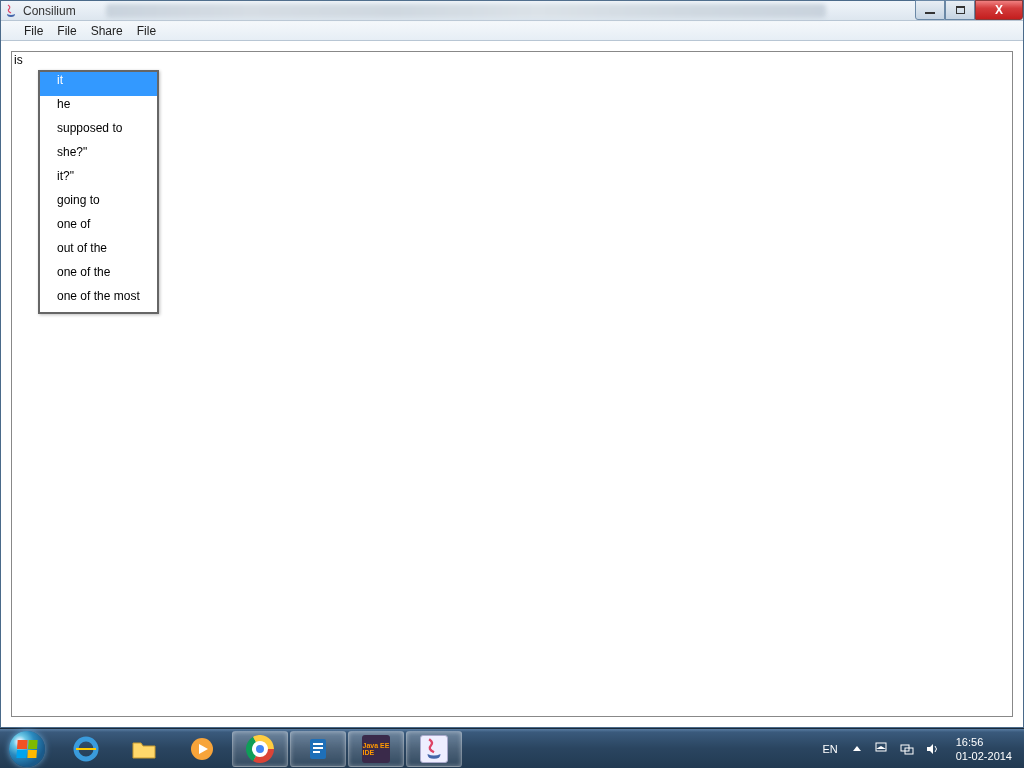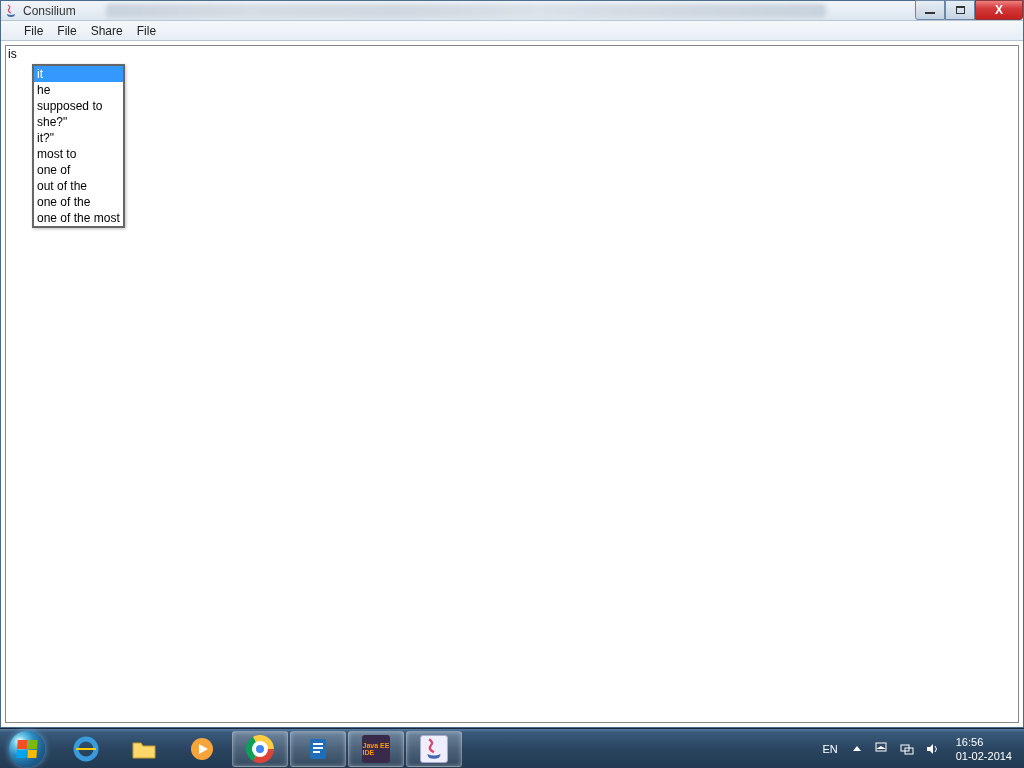--- a/index.html
+++ b/index.html
@@ -80,40 +80,40 @@
 .menu-item {
   padding: 2px 7px;
   color: #222;
   cursor: default;
 }
 .editor {
   flex: 1;
   background: #fff;
   position: relative;
   border: 1px solid #888;
-  margin: 4px;
+  margin: 10px;
 }
 .editor-text {
   position: absolute;
   top: 1px; left: 2px;
   color: #000;
   font-size: 12px;
   font-family: Tahoma, sans-serif;
 }
 .suggest-box {
   position: absolute;
   top: 18px;
   left: 26px;
   border: 2px solid #666;
   background: #fff;
   box-shadow: 1px 1px 3px rgba(0,0,0,0.25);
 }
 .suggest-item {
-  padding: 0 3px;
-  height: 16px;
+  padding: 0 17px;
+  height: 24px;
   line-height: 16px;
   font-size: 12px;
   color: #000;
   white-space: nowrap;
   cursor: default;
 }
 .suggest-item.selected {
   background: #3399ff;
   color: #fff;
 }
@@ -219,21 +219,21 @@
 
   <div class="editor">
     <span class="editor-text">is</span>
 
     <div class="suggest-box">
       <div class="suggest-item selected">it</div>
       <div class="suggest-item">he</div>
       <div class="suggest-item">supposed to</div>
       <div class="suggest-item">she?"</div>
       <div class="suggest-item">it?"</div>
-      <div class="suggest-item">most to</div>
+      <div class="suggest-item">going to</div>
       <div class="suggest-item">one of</div>
       <div class="suggest-item">out of the</div>
       <div class="suggest-item">one of the</div>
       <div class="suggest-item">one of the most</div>
     </div>
   </div>
 </div>
 
 <div class="taskbar">
   <div class="start-orb">

